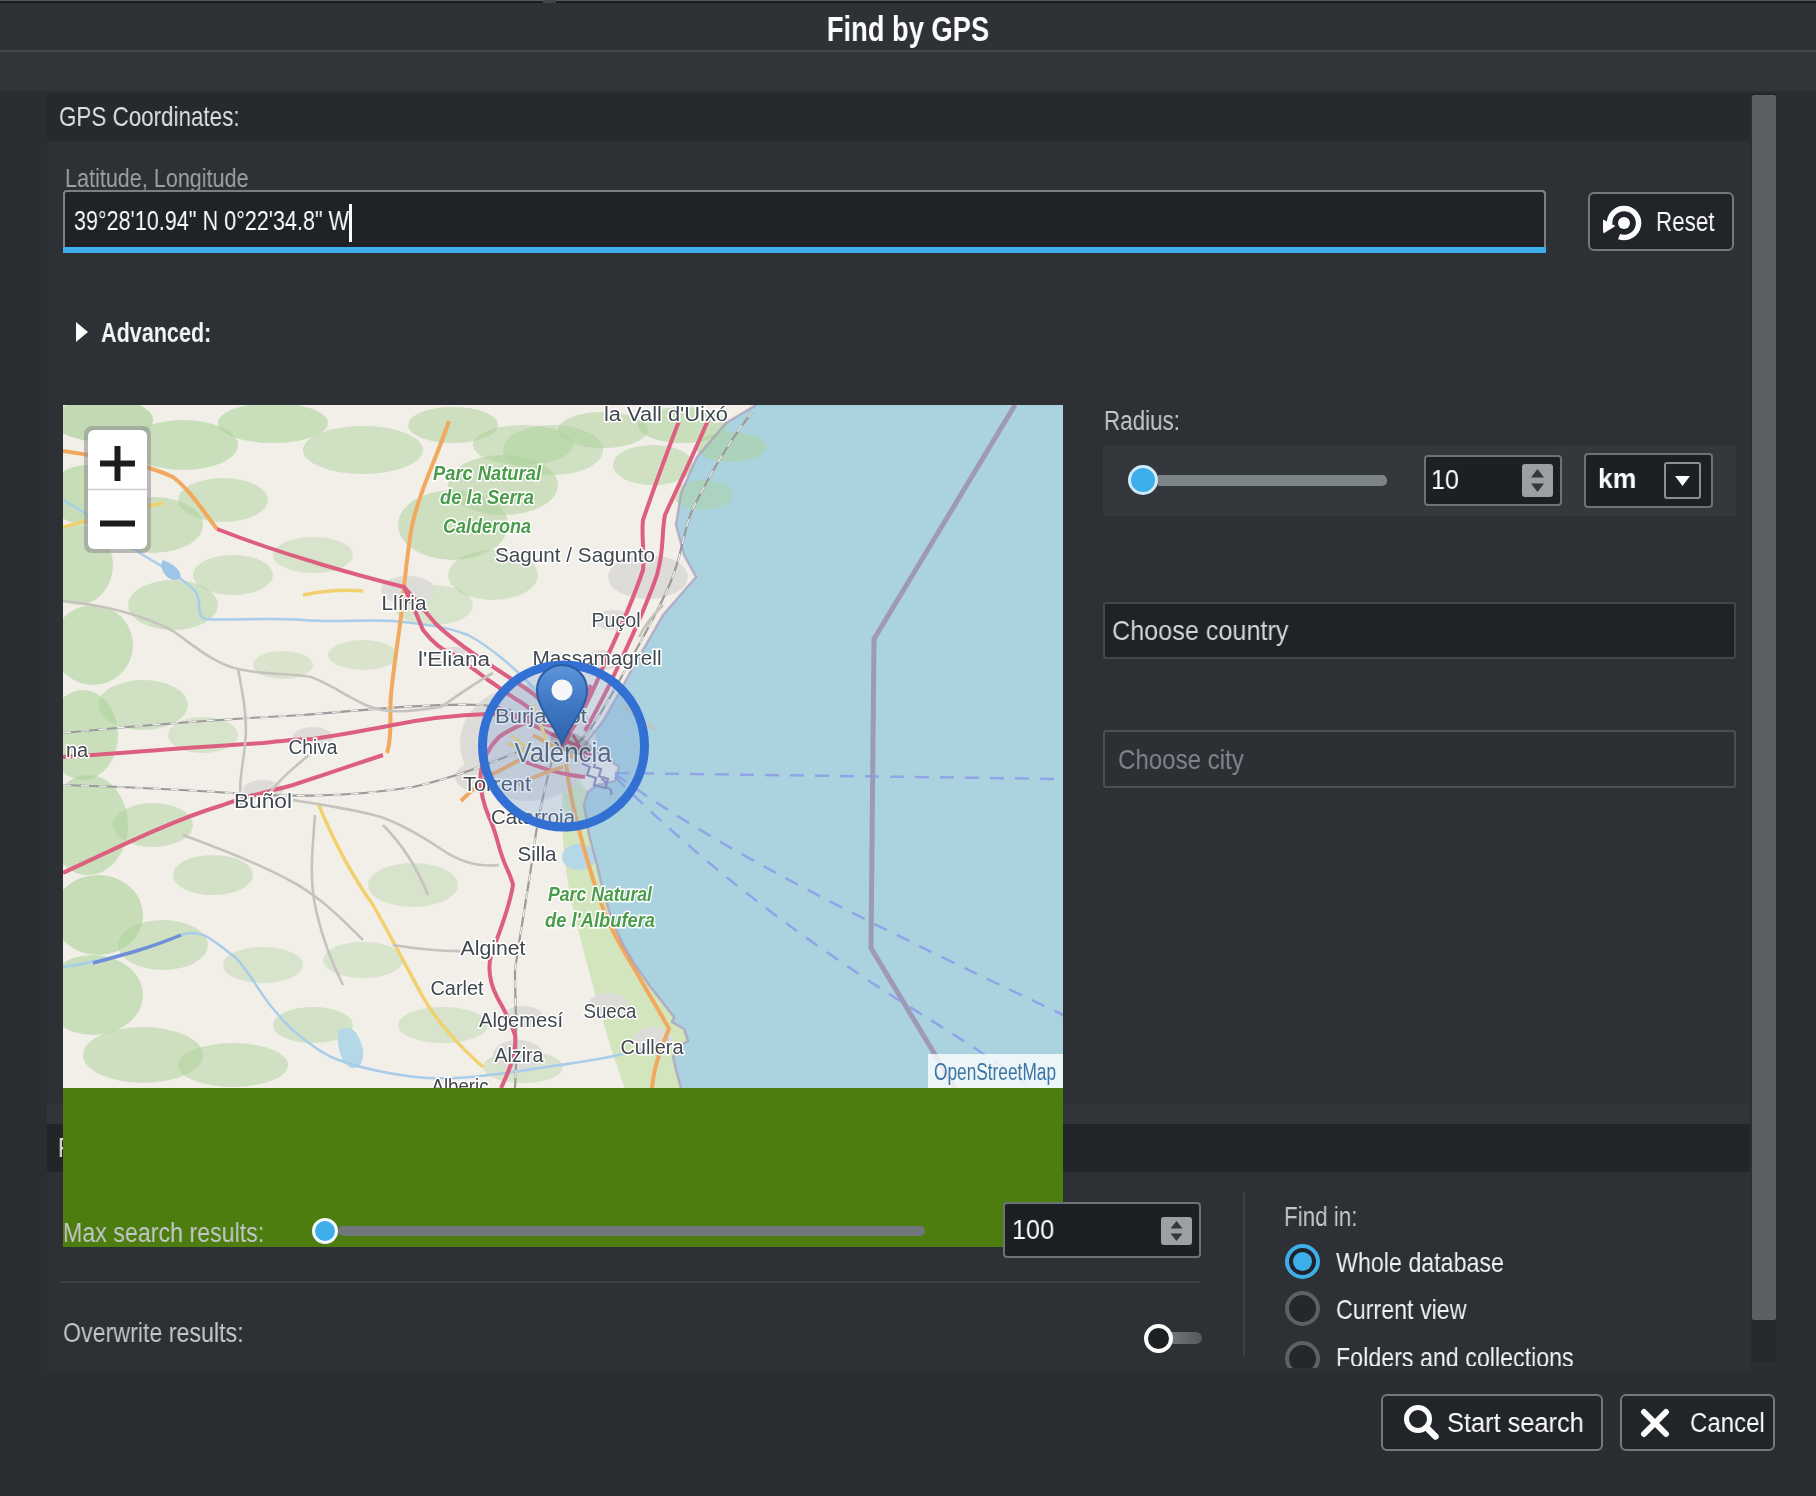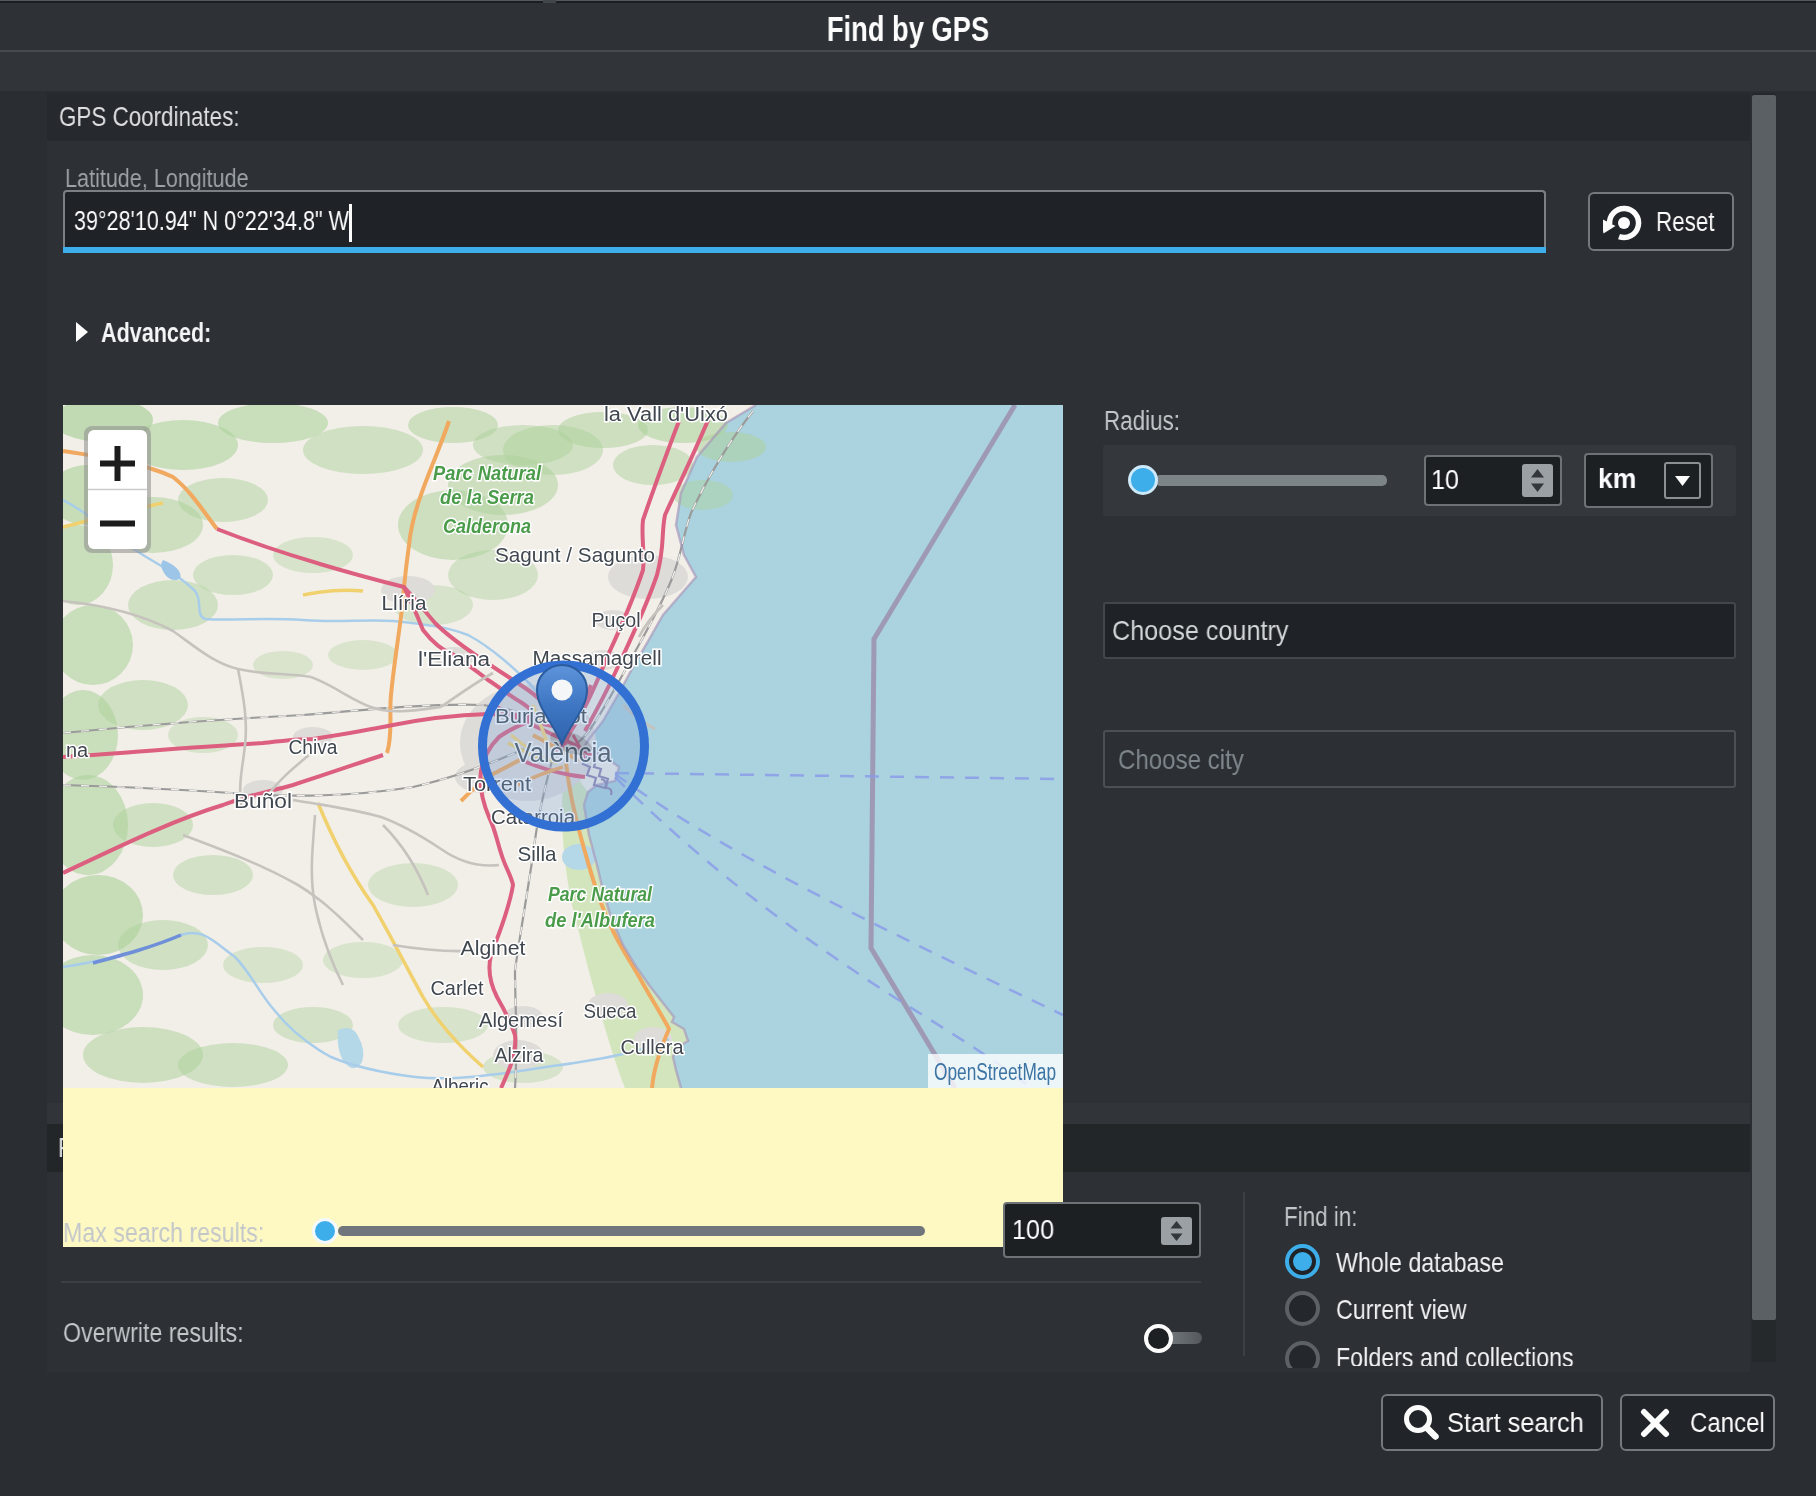--- a/index.html
+++ b/index.html
@@ -83,21 +83,21 @@
   <path d="M -2,16.5 L 12.5,24.0 L 0.5,31.5 Z" fill="#fcfcfc"></path>
   <circle cx="21" cy="21" r="6" fill="#fcfcfc"></circle>
 </svg>
 <div class="abs btntext t" style="left:1656px;top:207px;">Reset</div>
 
 <svg class="abs" style="left:75px;top:321px;" width="14" height="22" viewBox="0 0 14 22">
   <path d="M1,1 L13,11 L1,21 Z" fill="#fcfcfc"></path>
 </svg>
 <div class="abs t" style="left:101px;top:317px;color:#f4f5f6;font-size:28px;font-weight:bold;transform:scaleX(.77);">Advanced:</div>
 
-<div class="abs" id="mapbox" style="left:63px;top:405px;width:1000px;height:842px;background:#fef9c3;">
+<div class="abs" id="mapbox" style="left:63px;top:405px;width:1000px;height:842px;background:#4d7c0f;">
 <svg width="1000" height="683" viewBox="0 0 1000 683" style="position:absolute;left:0;top:0;">
 <defs>
         <linearGradient id="ping" x1="0" y1="0" x2="0" y2="1">
           <stop offset="0" stop-color="#5d94da"></stop>
           <stop offset="0.5" stop-color="#3f77c4"></stop>
           <stop offset="1" stop-color="#2f63ac"></stop>
         </linearGradient>
         <clipPath id="mapclip">
           <rect x="0" y="0" width="1000" height="683"></rect>
         </clipPath>

